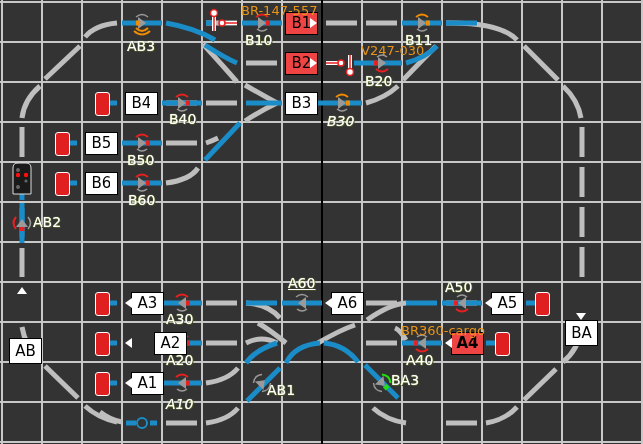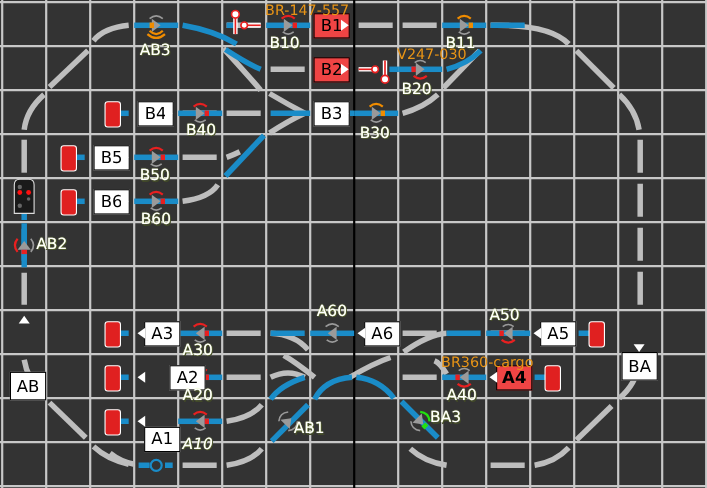--- a/index.html
+++ b/index.html
@@ -295,21 +295,21 @@
 <div class="arrowR" style="left:310px;top:58px;"></div>
 <div class="blk" style="left:285px;top:92px;">B3</div>
 <div class="arrowR" style="left:310px;top:98px;"></div>
 <div class="blk" style="left:125px;top:92px;">B4</div>
 <div class="arrowR" style="left:150px;top:98px;"></div>
 <div class="blk" style="left:85px;top:132px;">B5</div>
 <div class="arrowR" style="left:110px;top:138px;"></div>
 <div class="blk" style="left:85px;top:172px;">B6</div>
 <div class="arrowR" style="left:110px;top:178px;"></div>
 
-<div class="blk" style="left:131px;top:372px;margin-top:16px;">A1</div>
+<div class="blk" style="left:131px;top:372px;">A1</div>
 <div class="arrowL" style="left:125px;top:378px;"></div>
 <div class="blk" style="left:131px;top:332px;margin-left:23px;">A2</div>
 <div class="arrowL" style="left:125px;top:338px;"></div>
 <div class="blk" style="left:131px;top:292px;">A3</div>
 <div class="arrowL" style="left:125px;top:298px;"></div>
 <div class="blk occ" style="left:451px;top:332px;font-weight:bold;">A4</div>
 <div class="arrowL" style="left:445px;top:338px;"></div>
 <div class="blk" style="left:491px;top:292px;">A5</div>
 <div class="arrowL" style="left:485px;top:298px;"></div>
 <div class="blk" style="left:331px;top:292px;">A6</div>
@@ -317,29 +317,29 @@
 
 <div class="stn" style="left:9px;top:294px;margin-top:44px;">AB</div>
 <div class="arrowUp" style="position:absolute;left:17px;top:287px;width:0;height:0;border-left:5px solid transparent;border-right:5px solid transparent;border-bottom:7px solid #fff;"></div>
 <div class="stn" style="left:565px;top:288px;margin-top:32px;">BA</div>
 <div style="position:absolute;left:576px;top:313px;width:0;height:0;border-left:5px solid transparent;border-right:5px solid transparent;border-top:7px solid #fff;"></div>
 
 <div class="lbl" style="left:127px;top:39px;">AB3</div>
 <div class="lbl" style="left:245px;top:33px;">B10</div>
 <div class="lbl" style="left:405px;top:33px;">B11</div>
 <div class="lbl" style="left:365px;top:74px;">B20</div>
-<div class="lbl" style="left:327px;top:114px;">B30</div>
+<div class="lbl" style="left:327px;top:114px;font-style:italic;">B30</div>
 <div class="lbl" style="left:169px;top:112px;">B40</div>
 <div class="lbl" style="left:127px;top:153px;">B50</div>
 <div class="lbl" style="left:128px;top:193px;">B60</div>
 <div class="lbl" style="left:33px;top:215px;">AB2</div>
 <div class="lbl" style="left:166px;top:397px;font-style:italic;">A10</div>
 <div class="lbl" style="left:166px;top:353px;">A20</div>
 <div class="lbl" style="left:166px;top:312px;">A30</div>
 <div class="lbl" style="left:406px;top:353px;">A40</div>
 <div class="lbl" style="left:445px;top:280px;">A50</div>
-<div class="lbl" style="left:288px;top:276px;">A60</div>
+<div class="lbl" style="left:288px;top:276px;text-decoration:underline;">A60</div>
 <div class="lbl" style="left:267px;top:383px;">AB1</div>
 <div class="lbl" style="left:391px;top:373px;">BA3</div>
 
 <div class="train" style="left:241px;top:4px;">BR-147-557</div>
 <div class="train" style="left:361px;top:44px;">V247-030</div>
 <div class="train" style="left:401px;top:324px;">BR360-cargo</div>
 
 </body></html>

